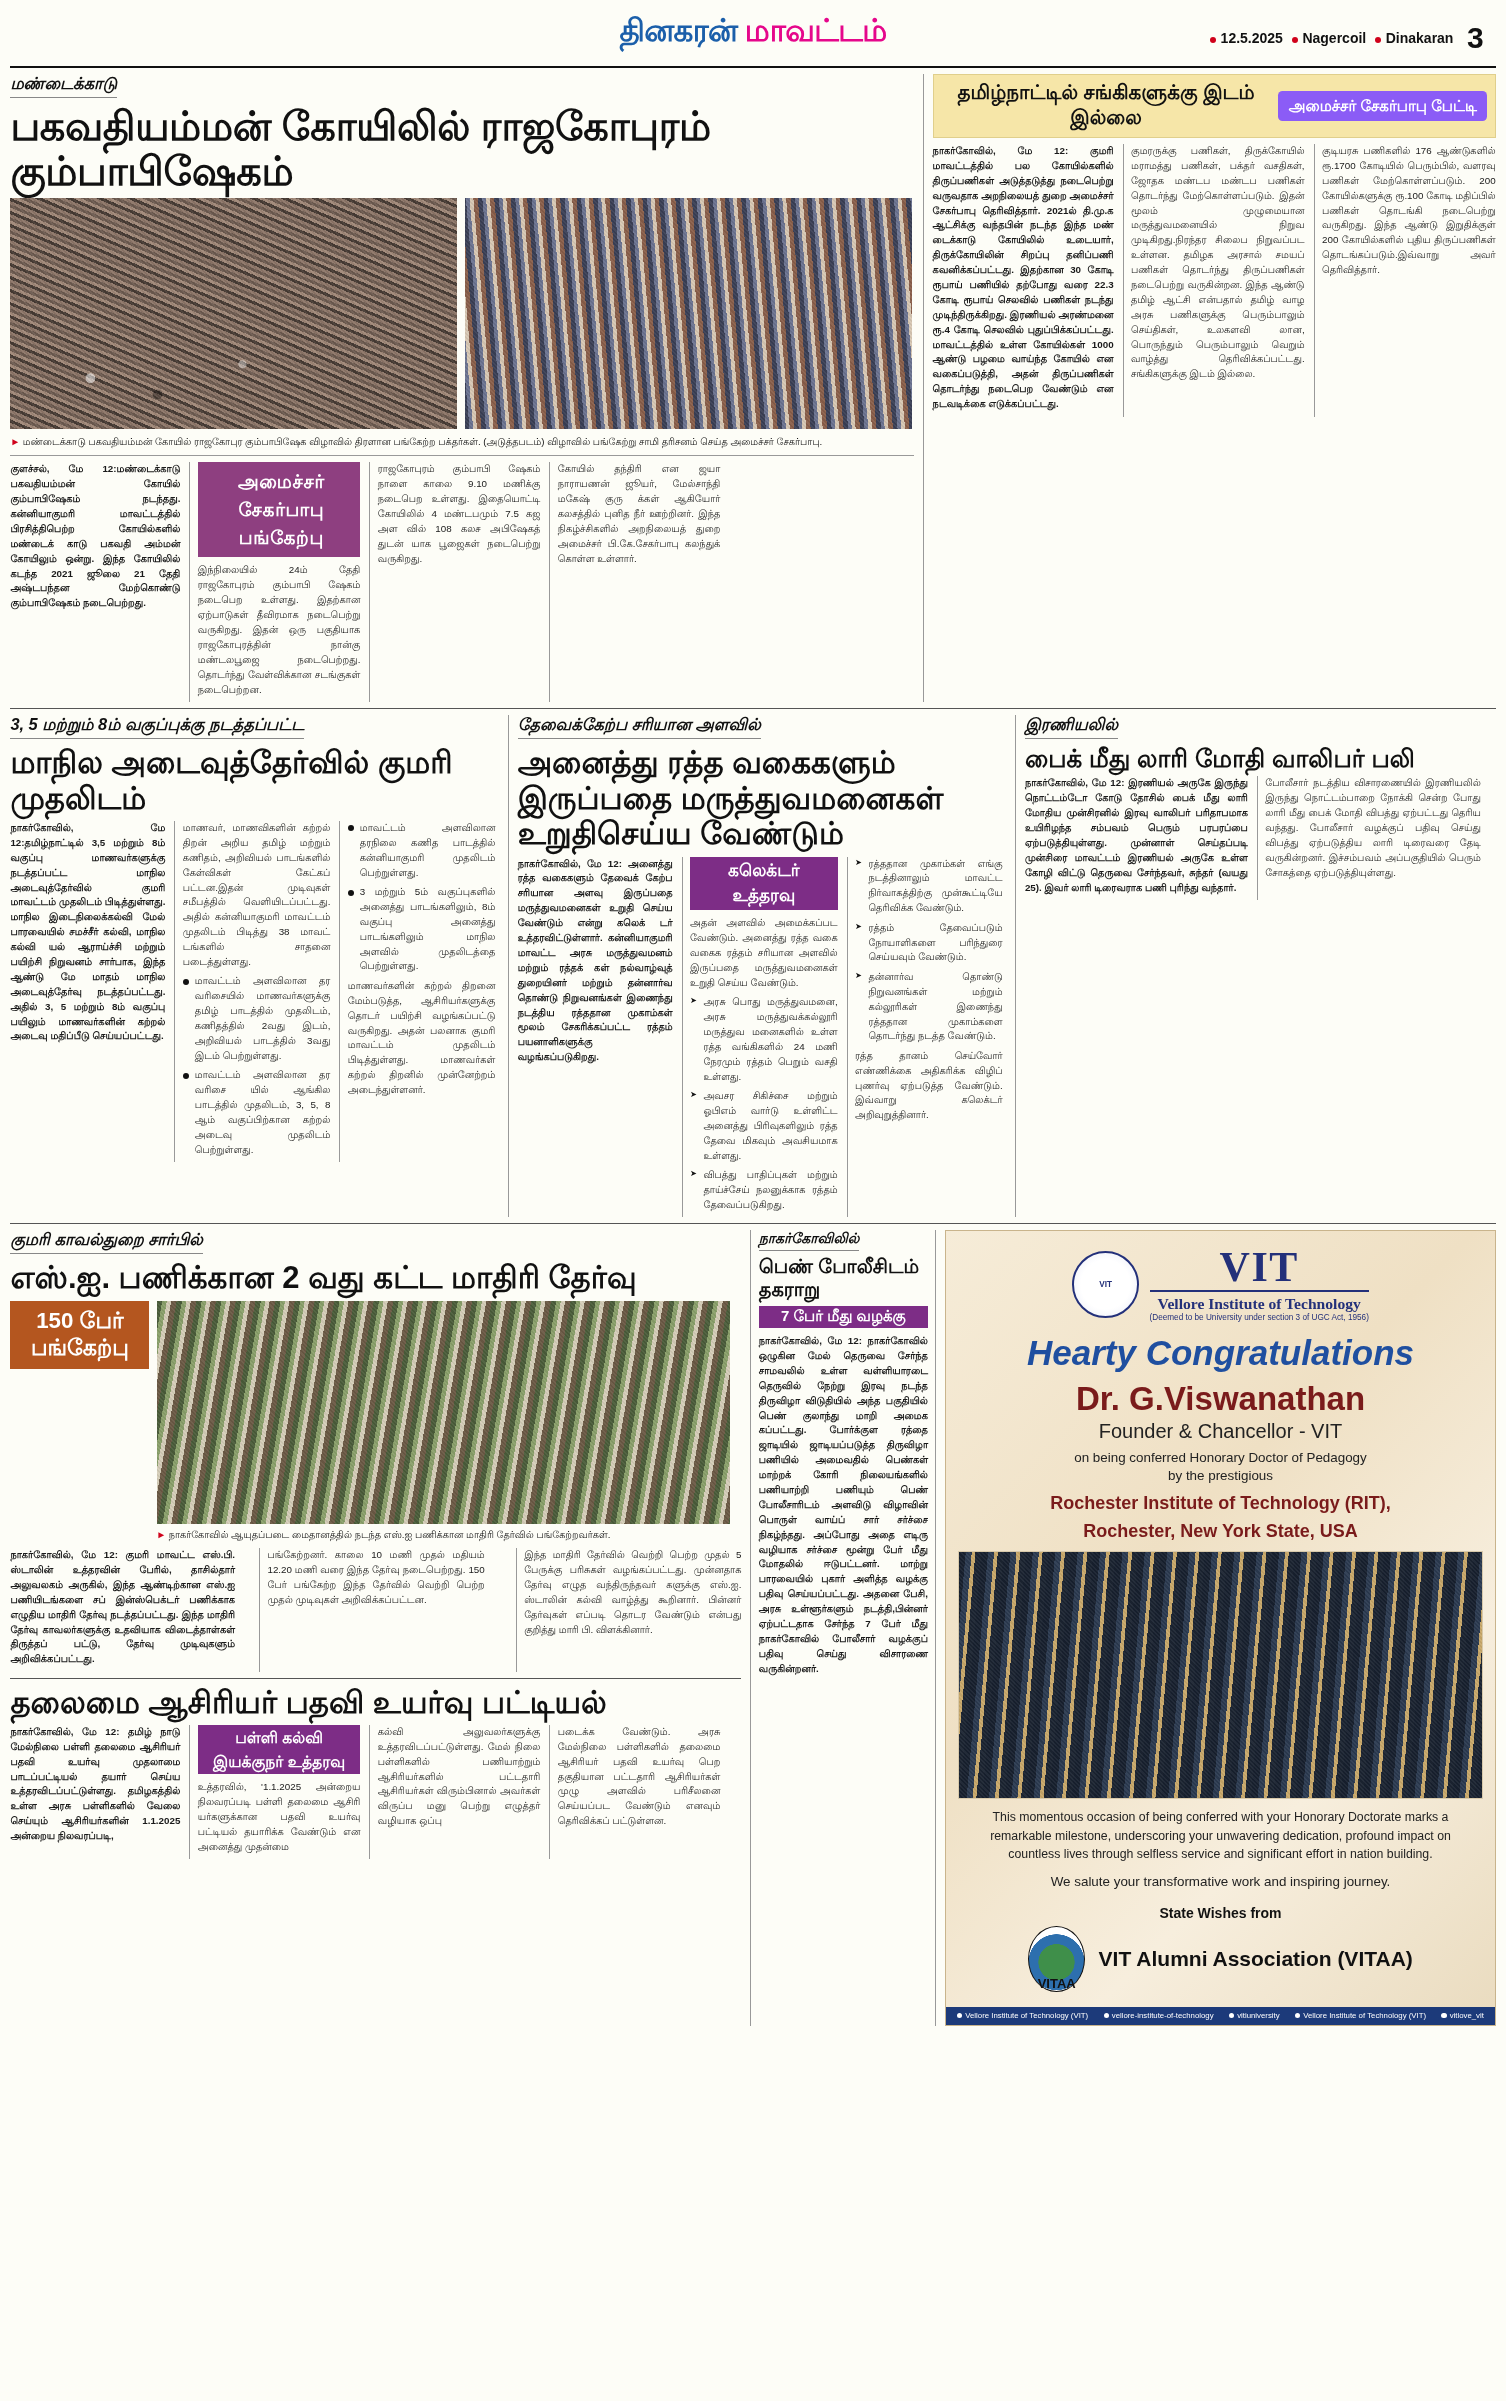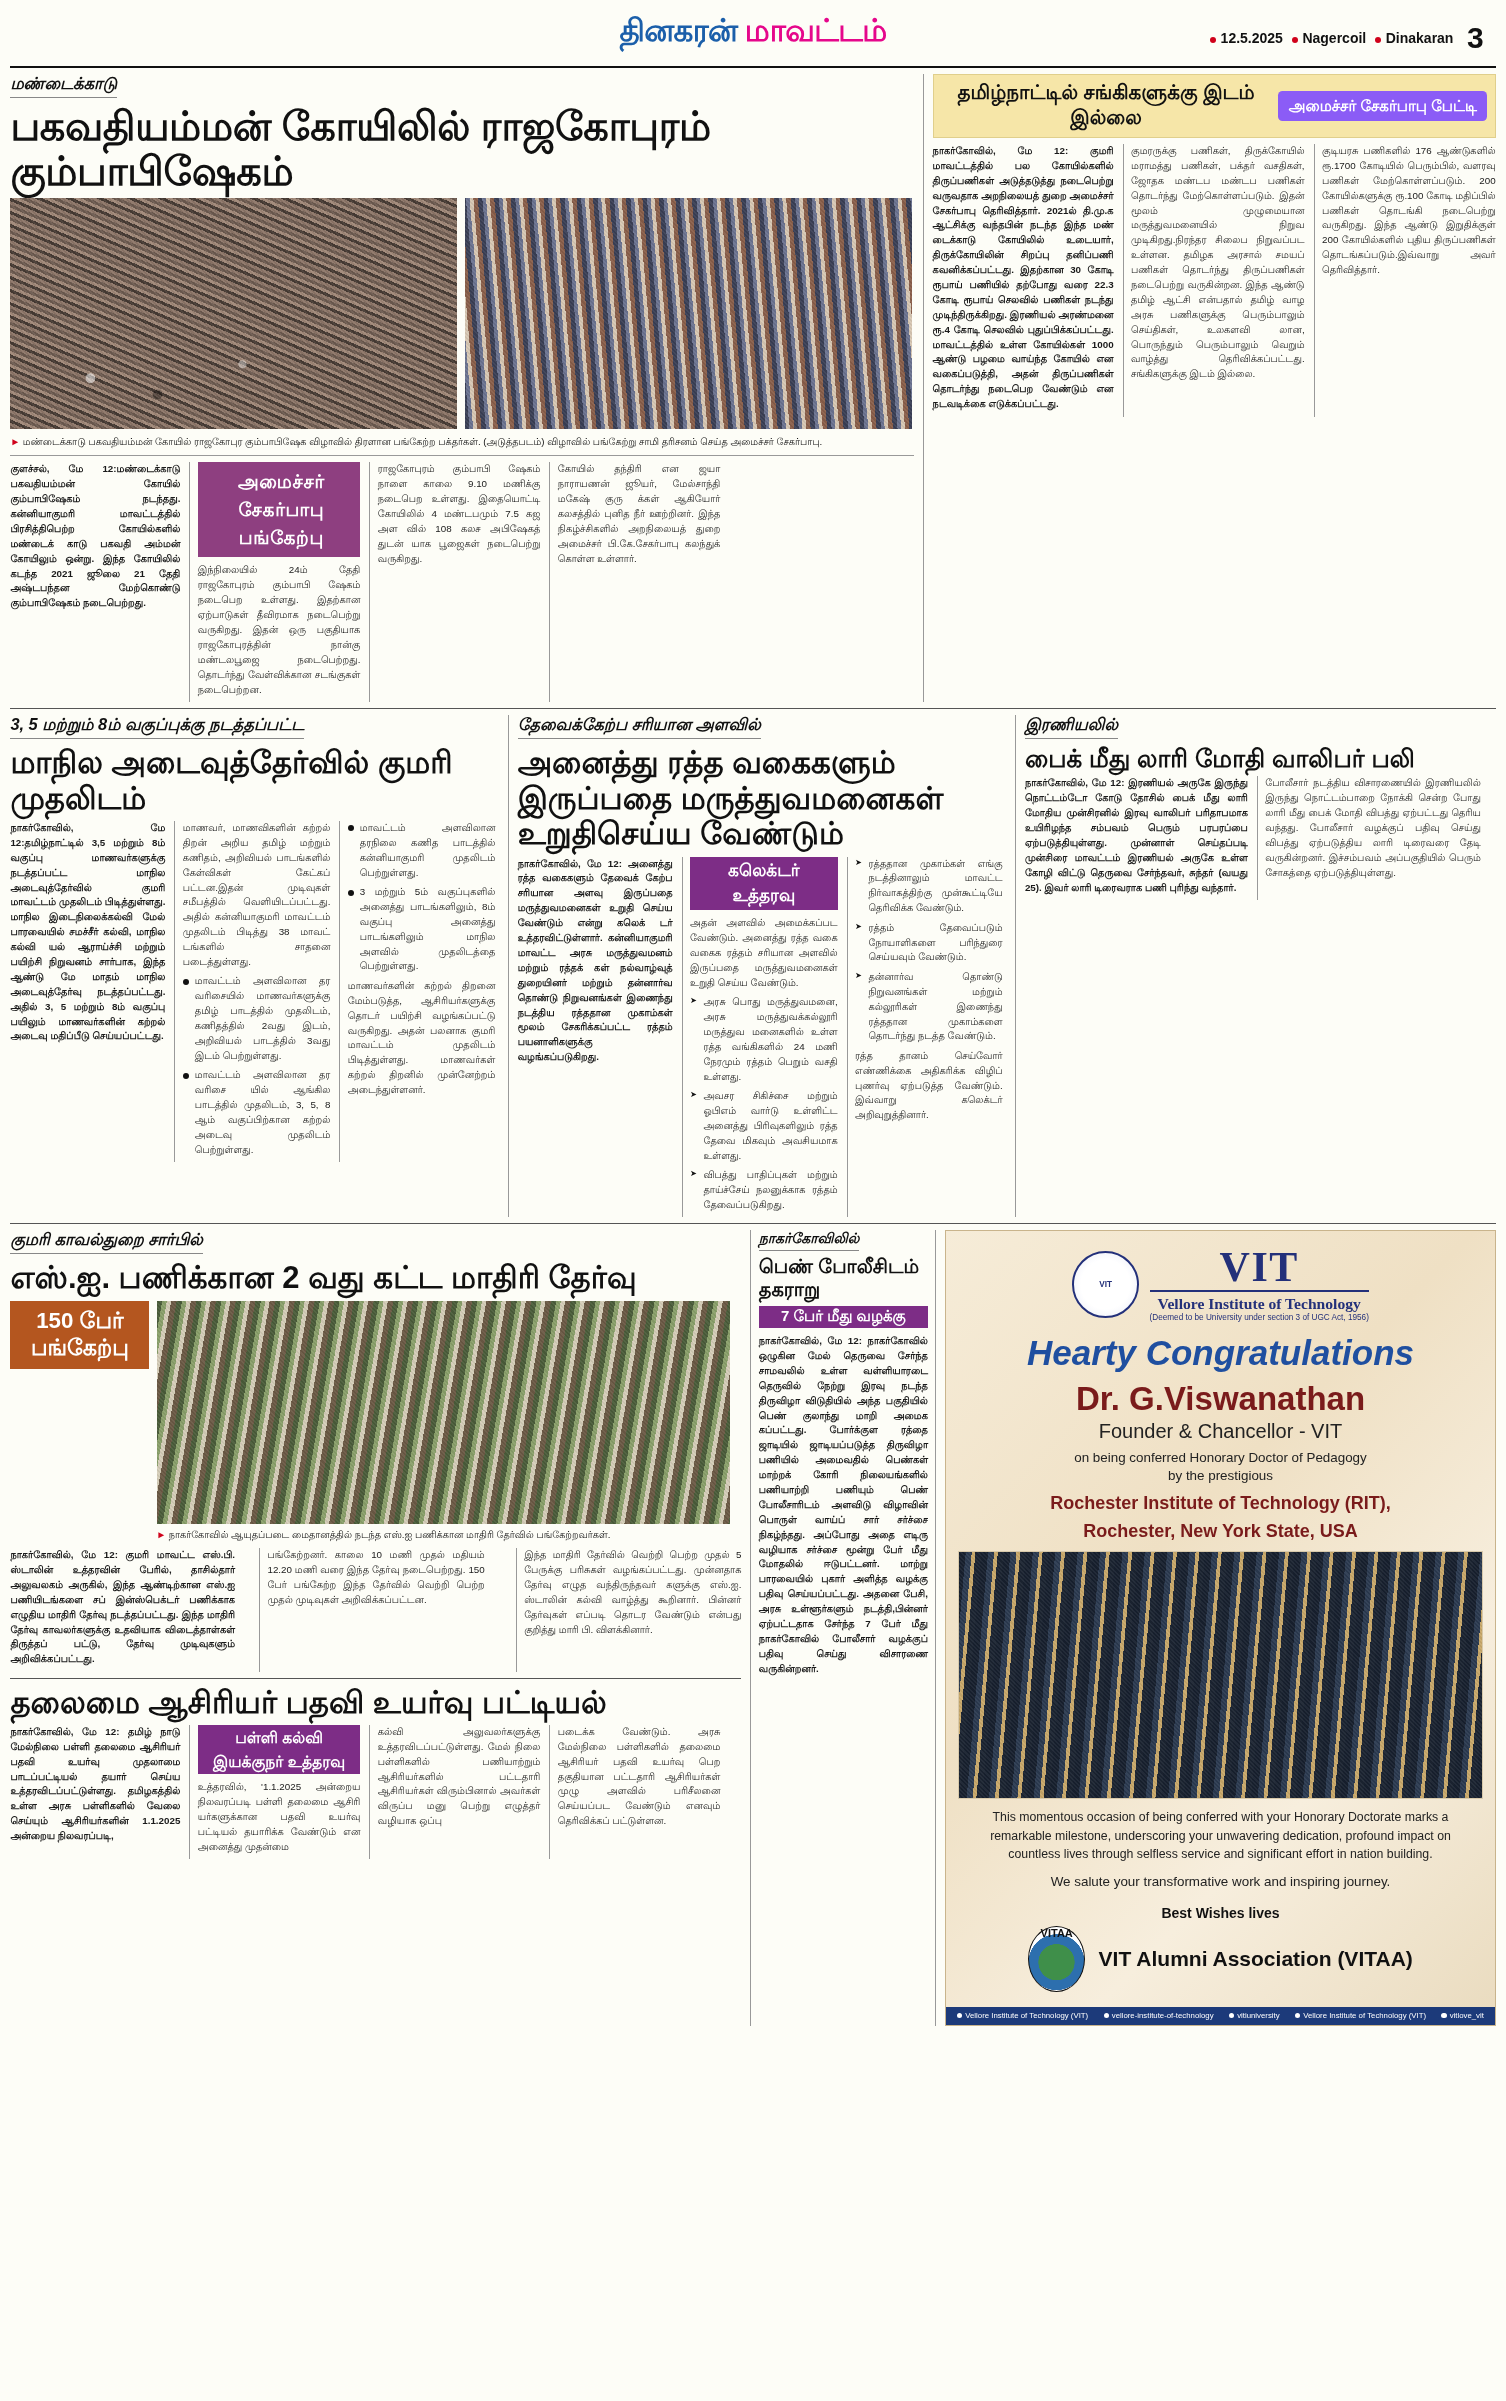--- a/index.html
+++ b/index.html
@@ -89,21 +89,21 @@
   .ad-congrats{color:#1f4fa0;font-size:35px;font-weight:bold;font-style:italic;text-align:center;margin:10.4px 0 7.4px;}
   .ad-name{color:#7a1b1b;font-size:33px;font-weight:bold;text-align:center;margin:3px 0 1.5px;}
   .ad-role{font-size:20px;text-align:center;color:#222;margin:1.5px 0 6px;}
   .ad-line{font-size:13.4px;text-align:center;color:#222;line-height:1.35;}
   .ad-rit{color:#7a1b1b;font-size:18px;font-weight:bold;text-align:center;line-height:1.4;margin:6px 0 7.4px;}
   .ad-photo{height:246px;border:1.5px solid #d8c9aa;margin:4.5px 0 9px;}
   .ad-para{font-size:12.3px;text-align:center;line-height:1.5;color:#222;margin:6px 7.4px;}
   .ad-salute{font-size:13.4px;text-align:center;color:#222;margin:10.4px 0 16.4px;}
   .ad-best{font-size:14px;font-weight:bold;text-align:center;margin-bottom:4.5px;}
   .vitaa-row{display:flex;align-items:center;justify-content:center;gap:13.4px;margin-bottom:7.4px;}
-  .vitaa-seal{width:55px;height:64px;border-radius:50%;border:1.5px solid #111;background:radial-gradient(circle at 50% 55%,#3f8f4a 0 40%,#2d6fae 41% 62%,#fff 63%);display:flex;align-items:flex-start;justify-content:center;font-size:11px;font-weight:bold;color:#111;}
+  .vitaa-seal{width:55px;height:64px;border-radius:50%;border:1.5px solid #111;background:radial-gradient(circle at 50% 55%,#3f8f4a 0 40%,#2d6fae 41% 62%,#fff 63%);display:flex;align-items:flex-end;justify-content:center;font-size:13px;font-weight:bold;color:#111;}
   .vitaa-name{font-size:21px;font-weight:bold;color:#111;}
   .ad-footer{background:#1c3a7a;color:#fff;display:flex;align-items:center;justify-content:space-around;font-size:7.8px;padding:4.5px 3px;}
   .ad-footer span{display:flex;align-items:center;gap:3px;}
   .fdot{width:5.2px;height:5.2px;background:#fff;border-radius:50%;display:inline-block;}
 </style>
 </head>
 <body>
 
 <div class="page">
 
@@ -392,21 +392,21 @@
           <div class="ad-line">by the prestigious</div>
           <div class="ad-rit">Rochester Institute of Technology (RIT),</div>
           <div class="ad-rit" style="margin-top:-4.5px;">Rochester, New York State, USA</div>
 
           <div class="ad-photo photo ph-grad">
               <div class="grain"></div>
             </div>
 
           <div class="ad-para">This momentous occasion of being conferred with your Honorary Doctorate marks a remarkable milestone, underscoring your unwavering dedication, profound impact on countless lives through selfless service and significant effort in nation building.</div>
           <div class="ad-salute">We salute your transformative work and inspiring journey.</div>
-          <div class="ad-best">Best Wishes lives</div>
+          <div class="ad-best">State Wishes from</div>
 
           <div class="vitaa-row">
             <div class="vitaa-seal">
                 <span>VITAA</span>
               </div>
             <div class="vitaa-name">VIT Alumni Association (VITAA)</div>
           </div>
         </div>
 
         <div class="ad-footer">

